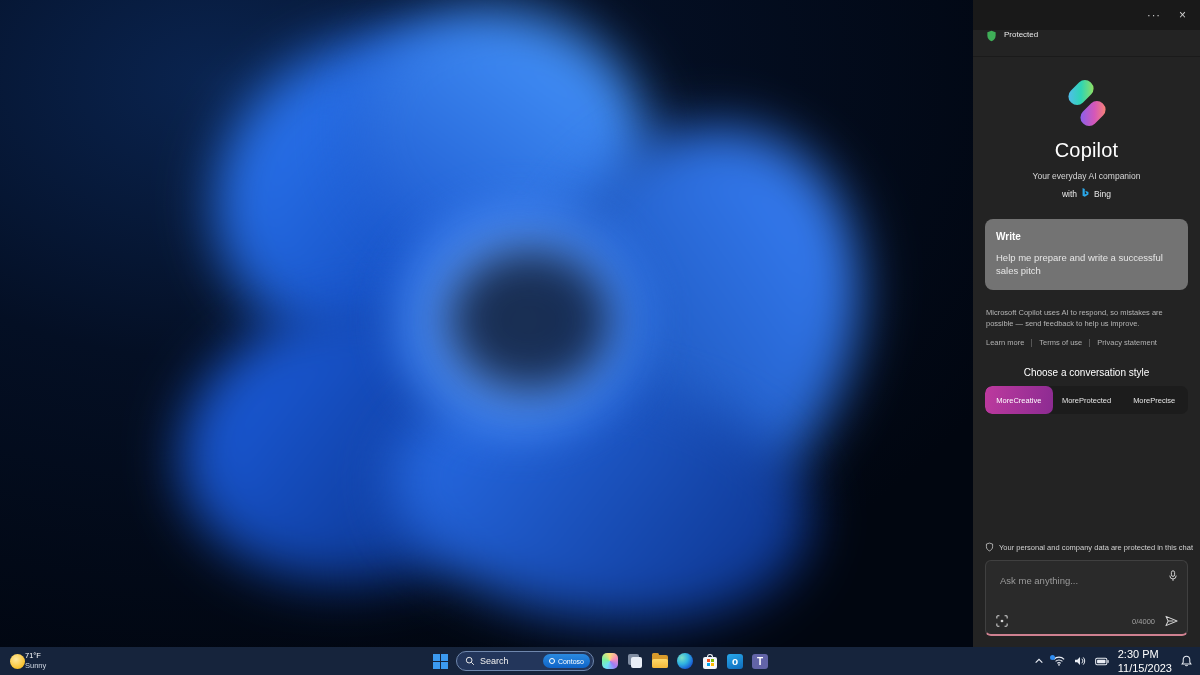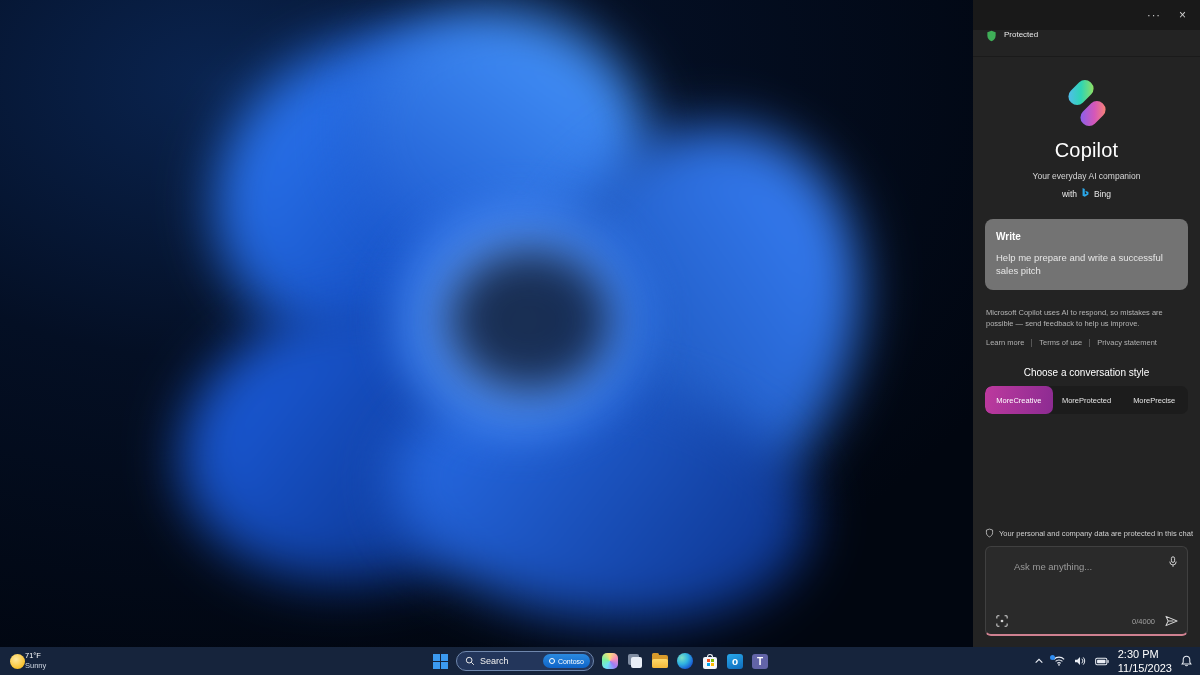--- a/index.html
+++ b/index.html
@@ -53,22 +53,22 @@
   .style-selector { margin:8px 12px 0; height:28px; background:#1c1c1c; border-radius:7px; display:flex; overflow:hidden; }
   .style-option { flex:1; display:flex; flex-direction:row; justify-content:center; align-items:center;
     font-size:7.5px; line-height:1.3; color:#e4e4e4; }
   .style-option.selected { background:linear-gradient(100deg,#bd3a9e,#8c2b92); border-radius:7px; color:#fff; }
 
   .panel-spacer { flex:1; }
 
   .privacy-note { display:flex; align-items:center; gap:5px; padding:0 12px; margin-bottom:8px;
     font-size:7.5px; color:#cfcfcf; white-space:nowrap; }
 
-  .composer { margin:0 12px 11px; height:90px; background:#2a2a2a; border:1px solid #404040;
-    border-bottom:2px solid #cf8090; border-radius:6px; position:relative; padding:9px 28px; }
+  .composer { margin:0 12px 11px; height:76px; background:#2a2a2a; border:1px solid #404040;
+    border-bottom:2px solid #cf8090; border-radius:6px; position:relative; padding:9px 14px; }
   .composer-input { width:170px; background:transparent; border:none; outline:none; color:#e8e8e8; font-size:9.5px;
     font-family:"Liberation Sans", sans-serif; }
   .composer-input::placeholder { color:#9a9a9a; }
   .composer-mic { position:absolute; top:9px; right:9px; color:#cfcfcf; }
   .composer-bottom { position:absolute; left:10px; right:9px; bottom:7px; display:flex; align-items:center; }
   .composer-counter { margin-left:auto; font-size:7.5px; color:#a0a0a0; margin-right:10px; }
   .icon { display:inline-flex; color:#d6d6d6; }
 
   
   .taskbar { position:absolute; left:0; right:0; bottom:0; height:28px; background:#16243c;

